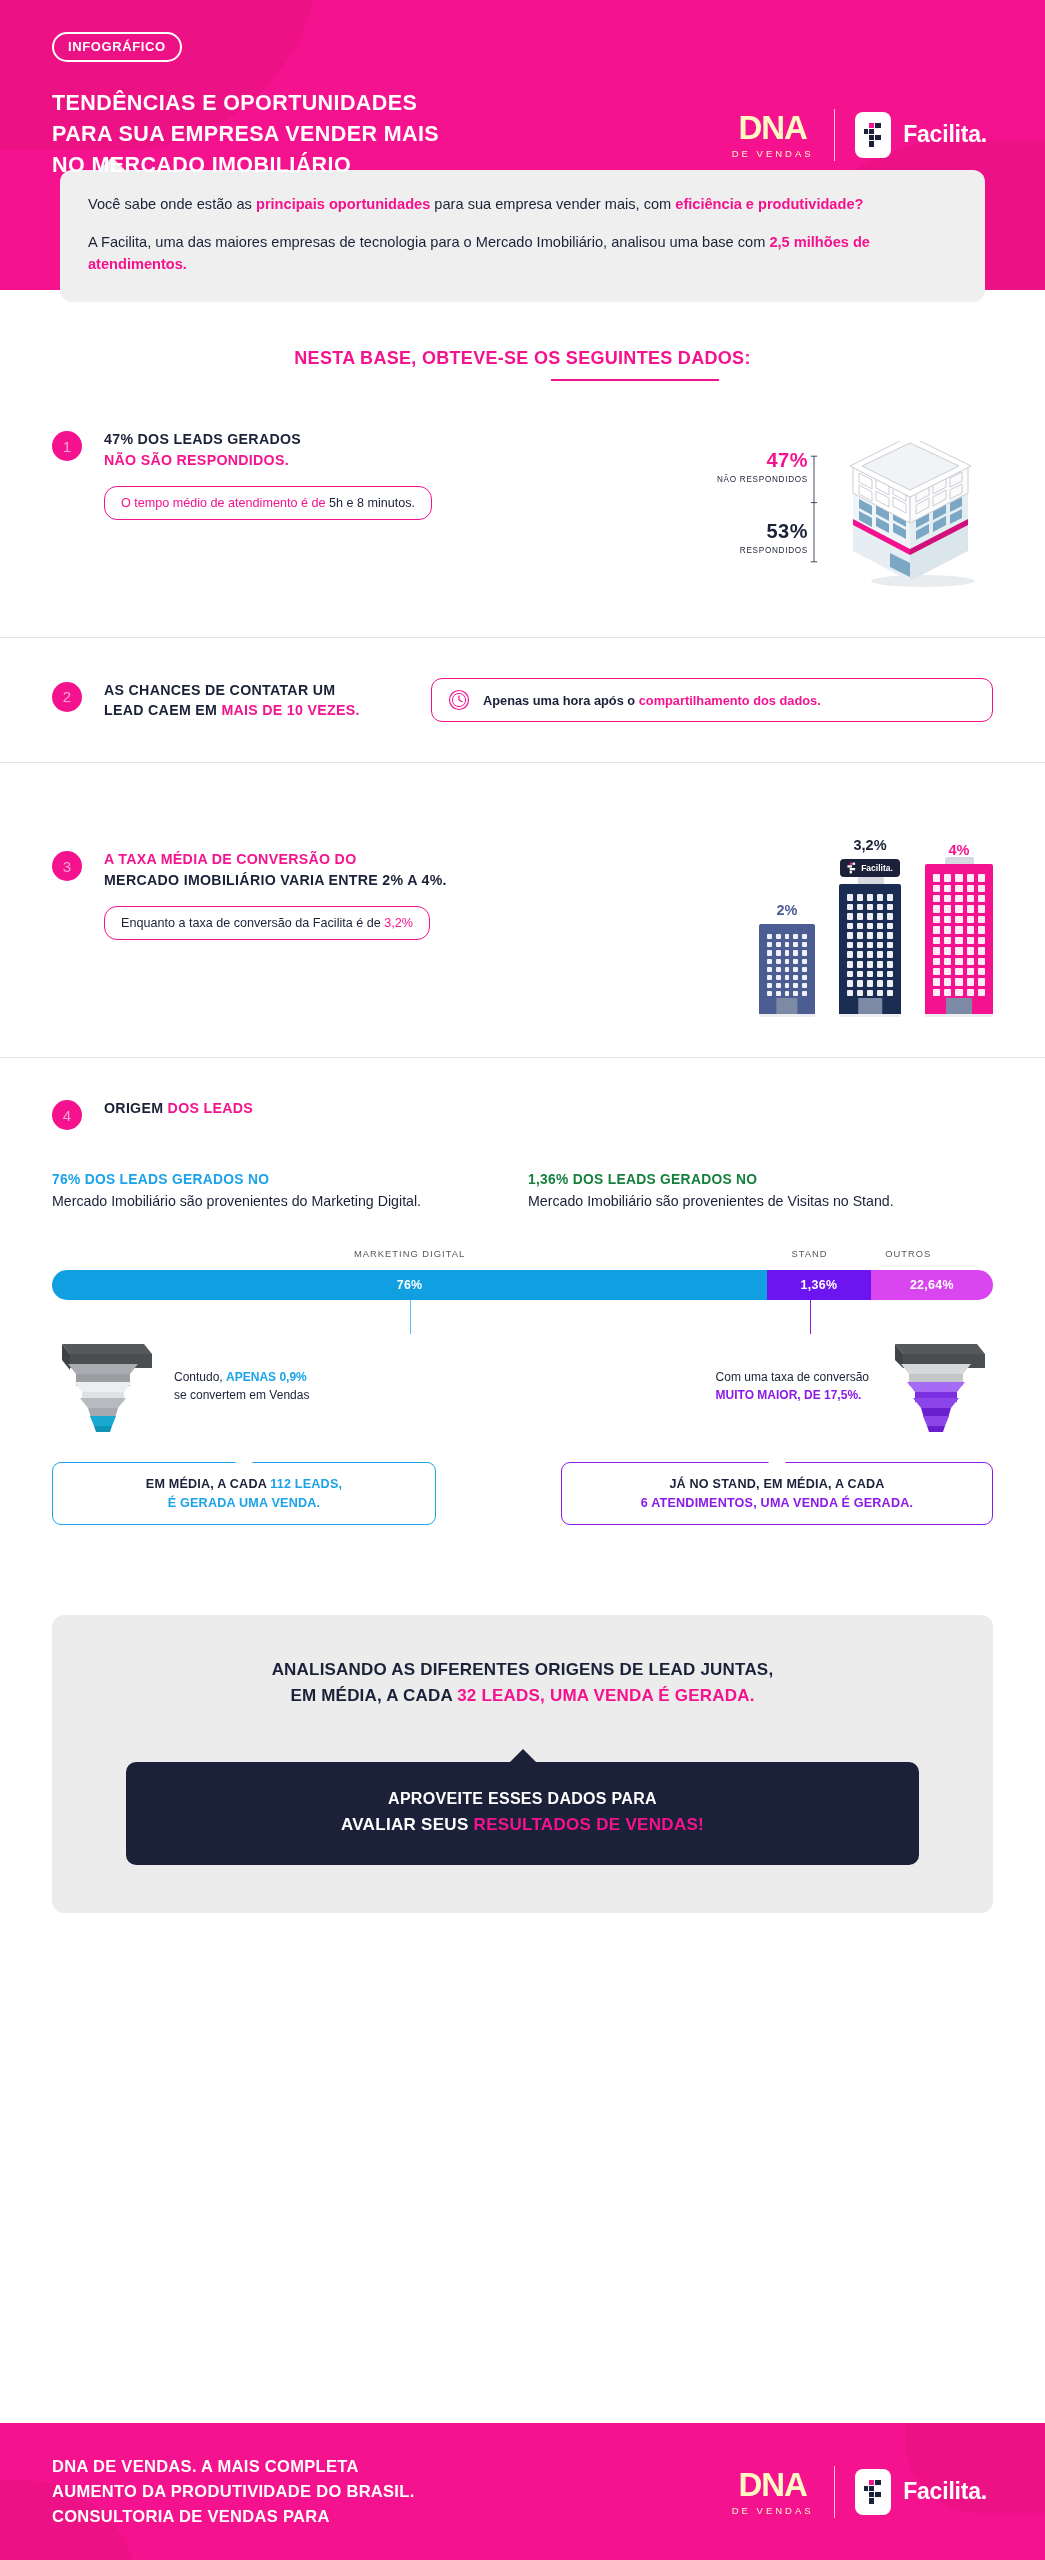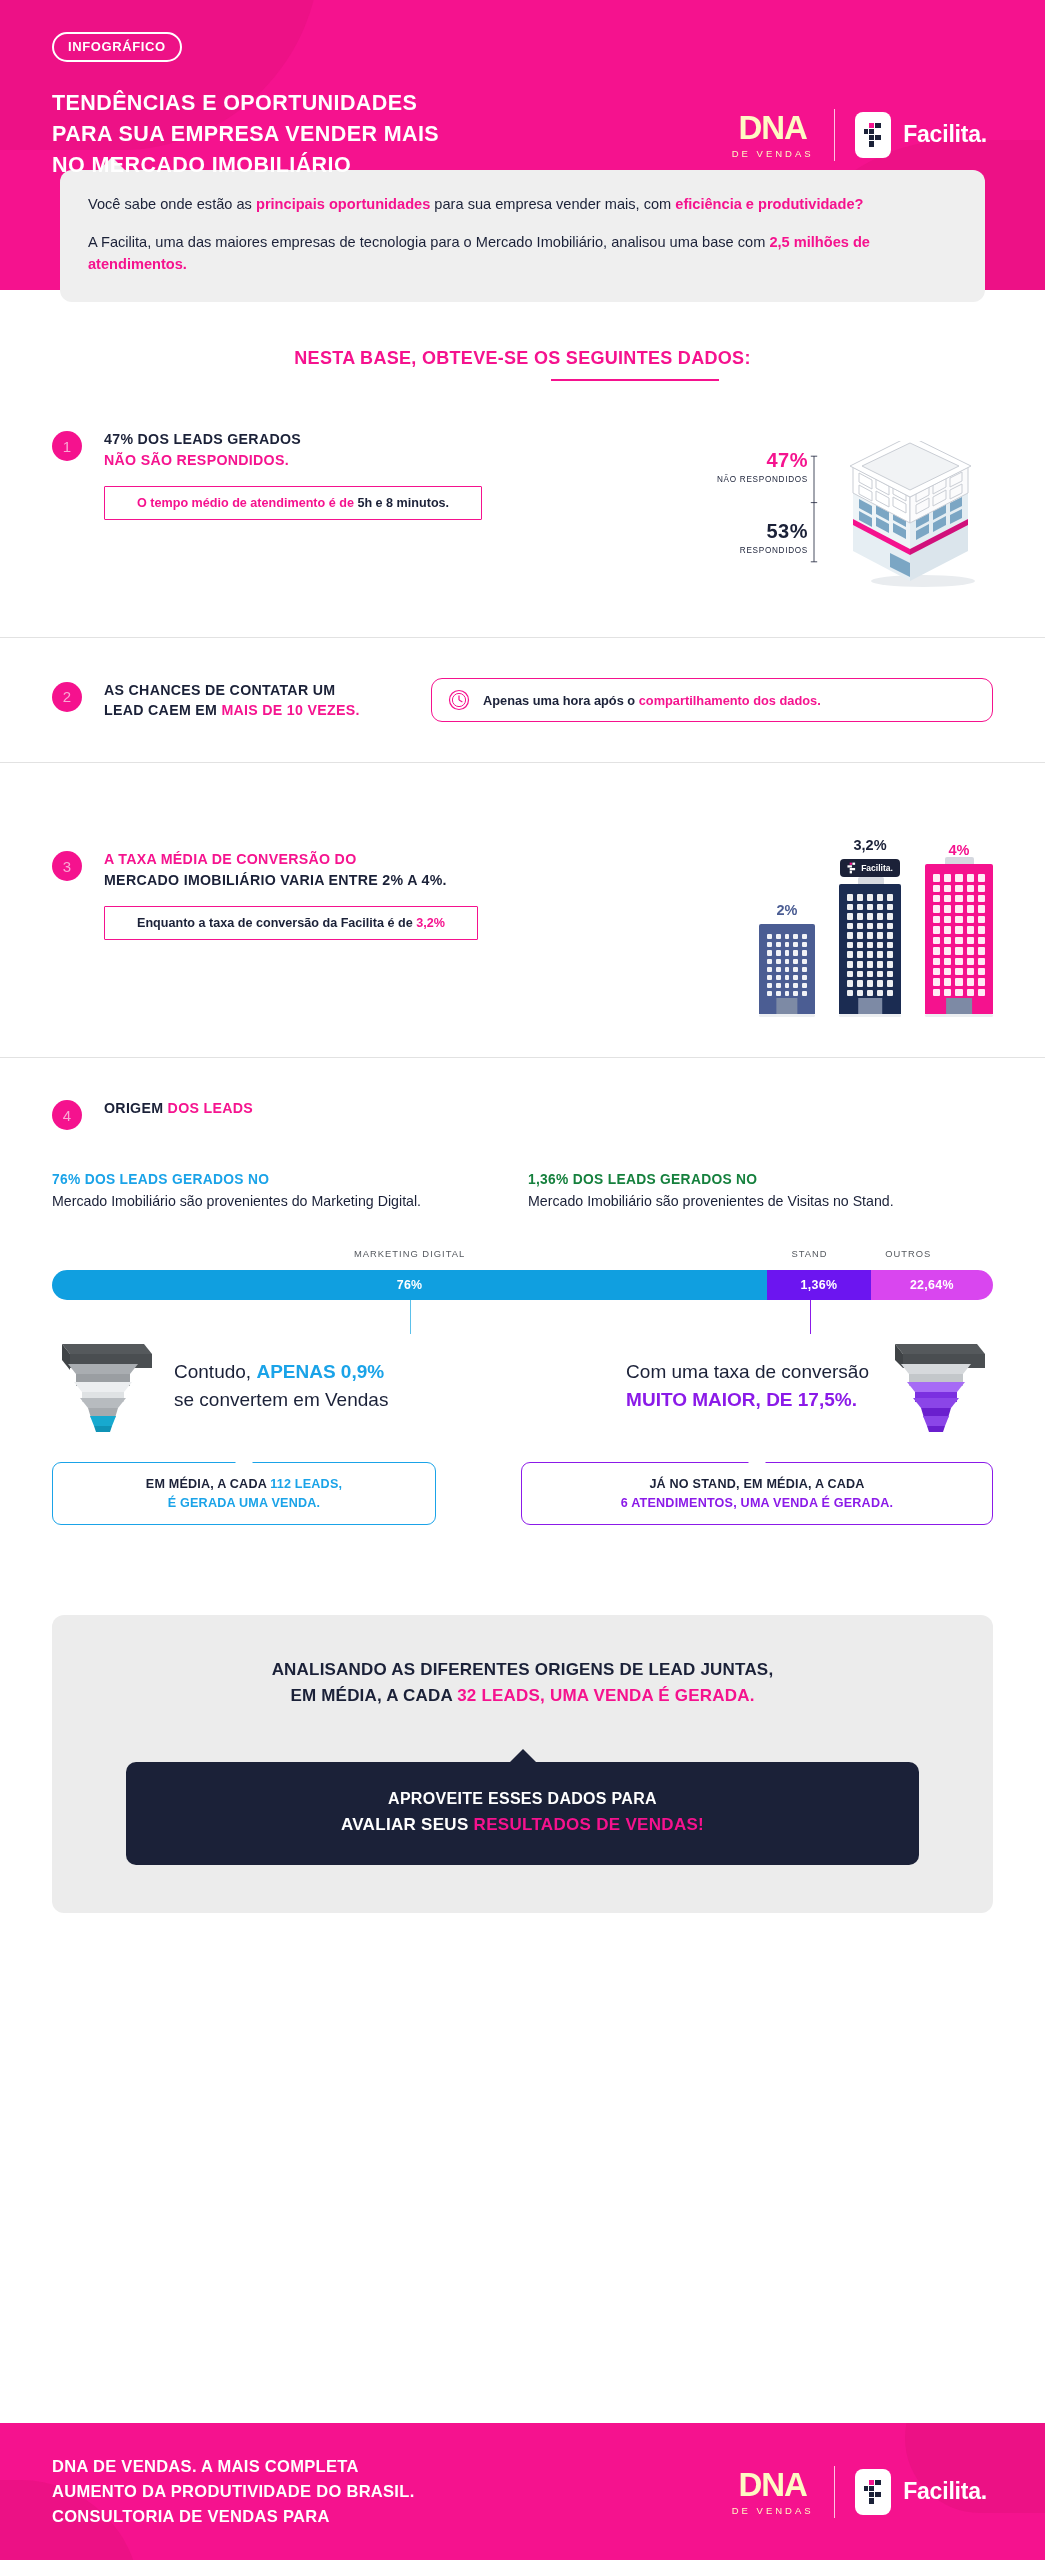--- a/index.html
+++ b/index.html
@@ -78,22 +78,22 @@
   .divider { height:1px; background:#e2e2e2; margin:0; width:100%; }
   .num-row { display:flex; align-items:flex-start; }
   .num {
     width:30px; height:30px; border-radius:50%; background:#f5128e; color:#f9a9d4;
     font-size:15px; display:flex; align-items:center; justify-content:center;
     flex:0 0 30px; margin-top:2px;
   }
   .num-body { margin-left:22px; }
   .stat-title { font-size:14.2px; font-weight:bold; line-height:1.45; letter-spacing:.3px; }
   .pill {
-    display:inline-block; border:1.6px solid #f5128e; border-radius:1px;
-    padding:9px 32px; font-size:12.6px; font-weight:bold; color:#f5128e; margin-top:16px;
+    display:inline-block; border:1.6px solid #f5128e; border-radius:13px;
+    padding:9px 16px; font-size:12.6px; font-weight:normal; color:#f5128e; margin-top:16px;
   }
   .pill .dark { color:#1b2138; }
 
   
   #sec1 { padding-top:48px; padding-bottom:46px; display:flex; }
   #sec1 .left { width:520px; }
   #sec1 .right { margin-left:auto; display:flex; align-items:flex-start; padding-top:12px; }
   .s1-labels { text-align:right; padding-top:8px; margin-right:2px; }
   .s1-big { font-size:20px; font-weight:bold; letter-spacing:.5px; }
   .s1-small { font-size:8.2px; letter-spacing:.7px; margin-top:3px; color:#1b2138; }
@@ -160,21 +160,21 @@
   .stack div {
     display:flex; align-items:center; justify-content:center;
     color:#fff; font-size:12.4px; font-weight:bold; letter-spacing:.3px;
   }
   .connectors { position:relative; height:34px; }
   .connectors i { position:absolute; top:0; width:1.6px; height:34px; }
 
   .funnel-row { display:flex; margin-top:0; }
   .funnel-side { width:460px; display:flex; align-items:center; }
   .funnel-side.right { margin-left:auto; }
-  .ftext { font-size:19px; line-height:1.5; }
+  .ftext { font-size:12px; line-height:1.5; }
   .ftext b.b { color:#1aa3e8; }
   .ftext b.p { color:#8b1ae8; }
 
   .callouts { display:flex; margin-top:24px; }
   .callout {
     position:relative; border:1.6px solid #1aa3e8; border-radius:9px;
     padding:12px 18px; text-align:center; font-size:12.6px; font-weight:bold;
     line-height:1.45; letter-spacing:.2px;
   }
   .callout.blue { color:#1b2138; }
@@ -692,21 +692,21 @@
       </svg>
     </div>
   </div>
 
   <div class="callouts">
     <div class="callout blue" style="width:384px">
       <div class="notch"></div>
       <div><span>EM MÉDIA, A CADA </span><span class="hl">112 LEADS,</span></div>
       <div class="hl">É GERADA UMA VENDA.</div>
     </div>
-    <div class="callout purple" style="width:472px">
+    <div class="callout purple" style="width:432px">
       <div class="notch"></div>
       <div>JÁ NO STAND, EM MÉDIA, A CADA</div>
       <div class="hl">6 ATENDIMENTOS, UMA VENDA É GERADA.</div>
     </div>
   </div>
 </div>
 
 <div class="conclusion">
   <div class="conc-title">
     <div>ANALISANDO AS DIFERENTES ORIGENS DE LEAD JUNTAS,</div>

